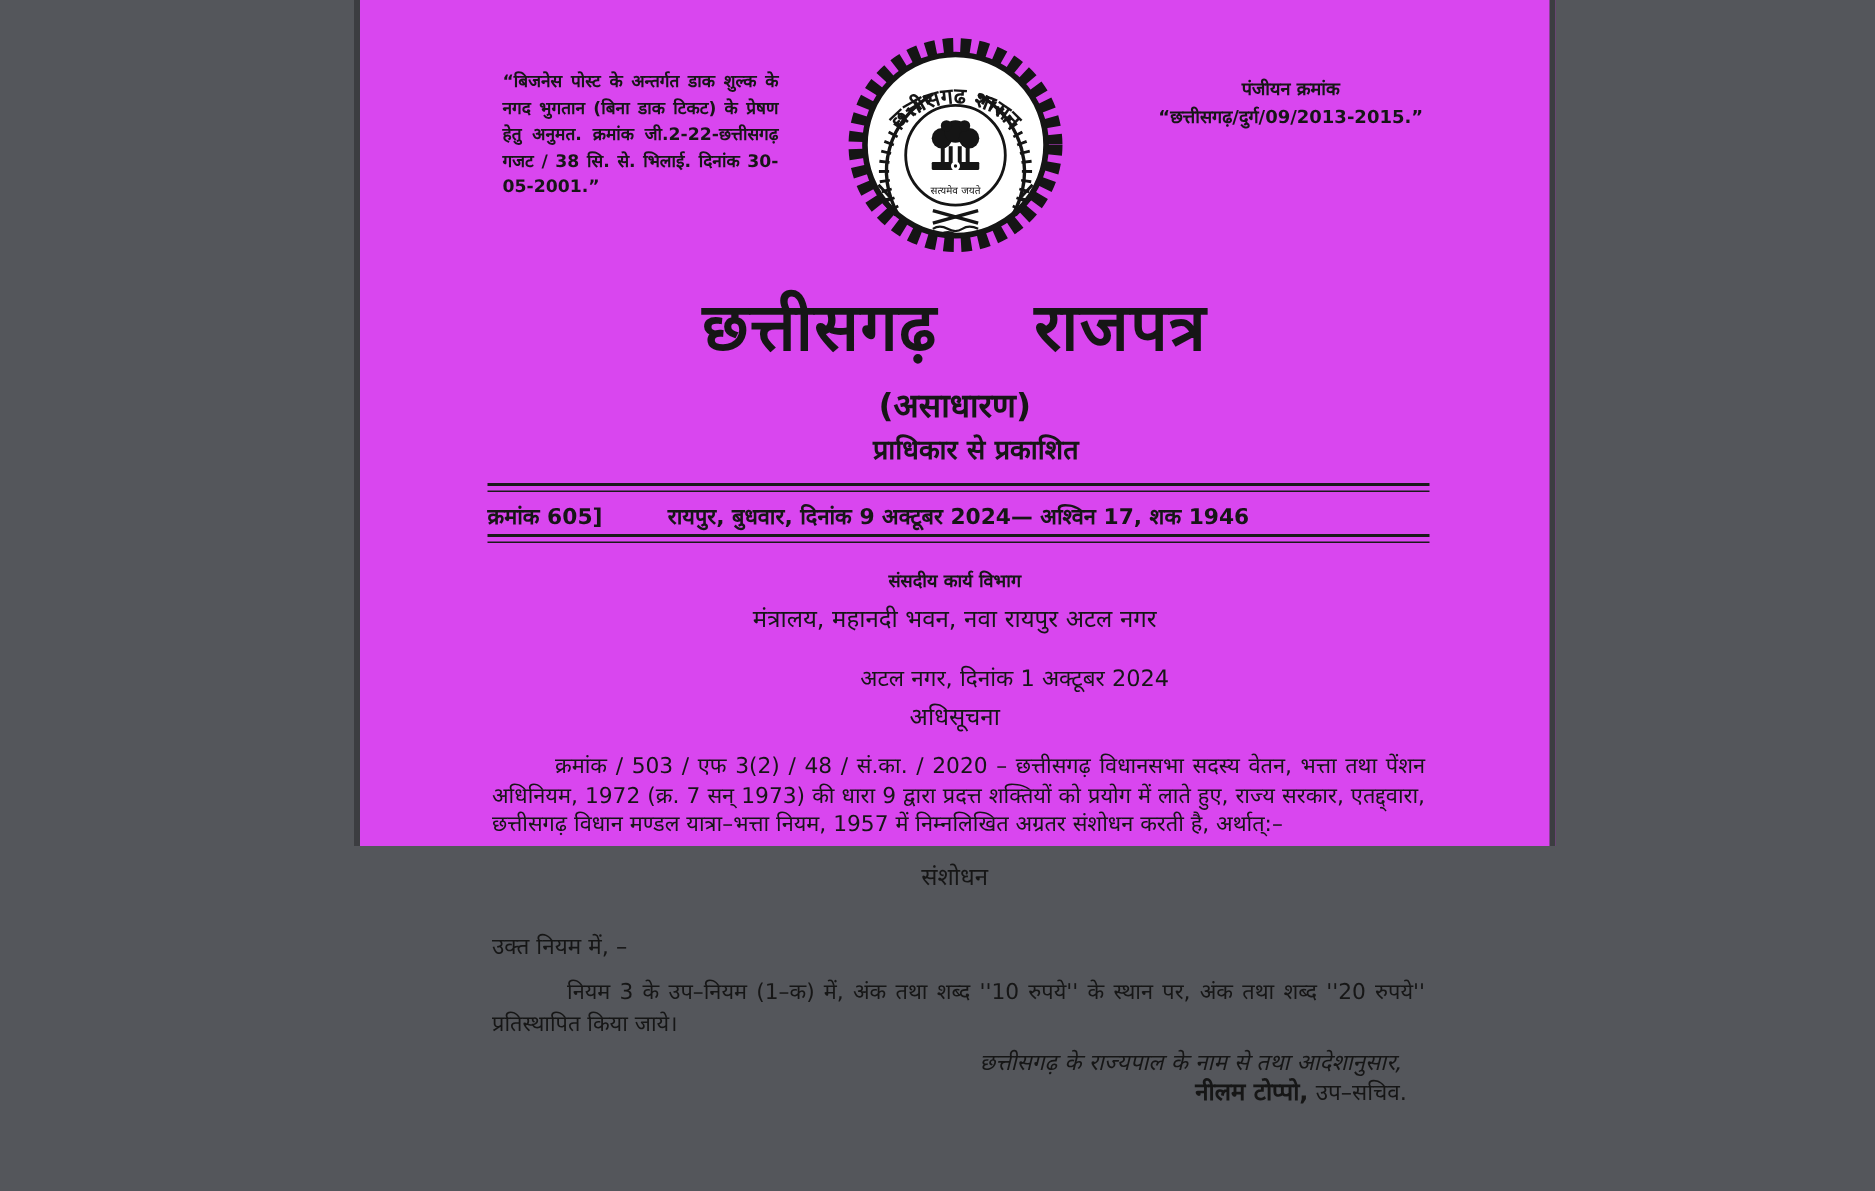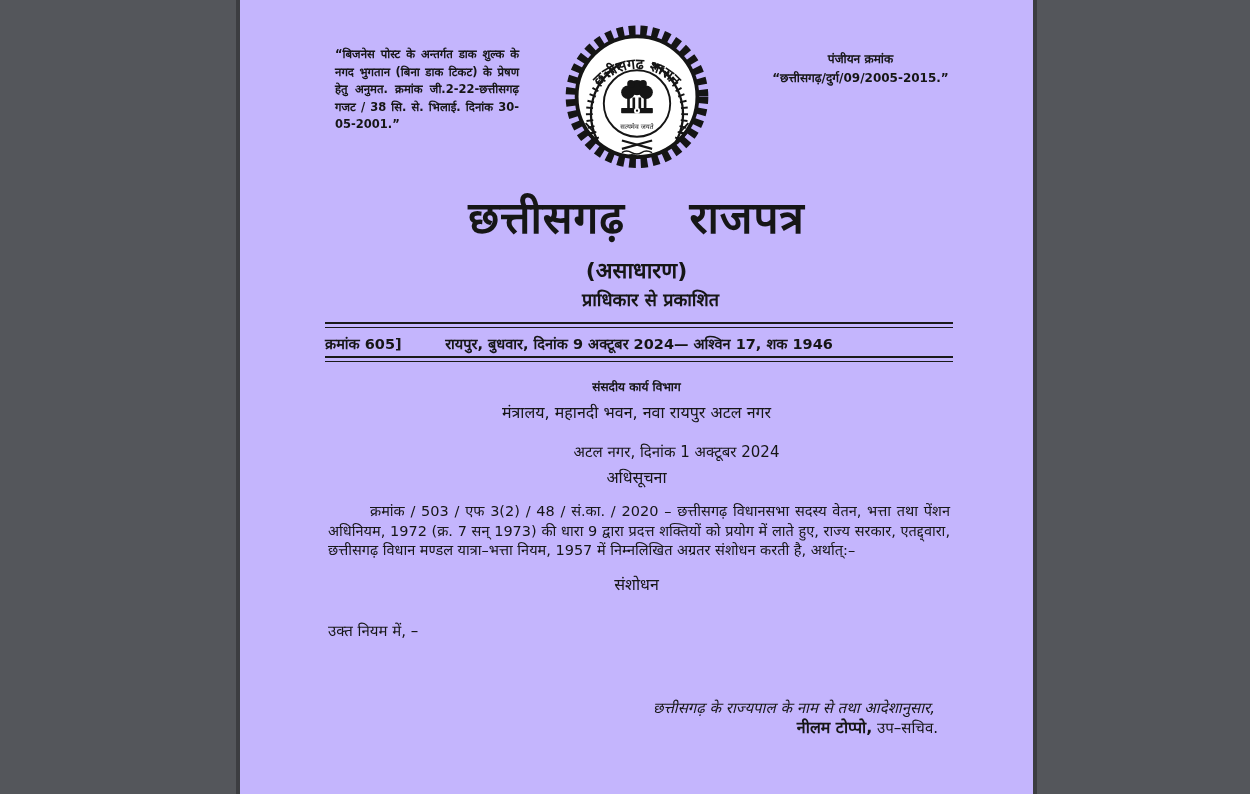--- a/index.html
+++ b/index.html
@@ -1,18 +1,18 @@
 <!DOCTYPE html>
 <html><head>
 <meta charset="utf-8">
 <style>
   html,body{margin:0;padding:0;width:1250px;height:794px;overflow:hidden;
     font-family:"DejaVu Sans",sans-serif;}
   .canvas{position:relative;width:1250px;height:794px;background:#54565b;}
-  .paper{position:absolute;left:236px;top:0;width:793px;height:794px;background:#c4b5fd;
+  .paper{position:absolute;left:236px;top:0;width:793px;height:564px;background:#d946ef;
     border-left:4px solid #3c3d41;border-right:4px solid #3c3d41;box-sizing:content-box;
     color:#161616;}
   .abs{position:absolute;}
   .postal-note{left:95px;top:46px;width:184px;font-size:11.5px;font-weight:bold;
     line-height:17.5px;text-align:justify;}
   .registration{left:528px;top:50px;width:185px;text-align:center;font-size:12px;
     font-weight:bold;line-height:19px;}
   .emblem-wrap{left:50%;top:22px;transform:translateX(-50%);width:152px;height:160px;}
   .gazette-title{left:0;top:186px;width:100%;text-align:center;font-size:44px;
     font-weight:bold;word-spacing:48px;letter-spacing:1px;}
@@ -42,21 +42,21 @@
 </head>
 <body>
 
 <div class="canvas">
   <div class="paper">
 
     <div class="abs postal-note">“बिजनेस पोस्ट के अन्तर्गत डाक शुल्क के नगद भुगतान (बिना डाक टिकट) के प्रेषण हेतु अनुमत. क्रमांक जी.2-22-छत्तीसगढ़ गजट / 38 सि. से. भिलाई. दिनांक 30-05-2001.”</div>
 
     <div class="abs registration">
       <div>पंजीयन क्रमांक</div>
-      <div>“छत्तीसगढ़/दुर्ग/09/2005-2015.”</div>
+      <div>“छत्तीसगढ़/दुर्ग/09/2013-2015.”</div>
     </div>
 
     <div class="abs emblem-wrap">
       <svg viewBox="0 0 200 212" width="152" height="160">
 
         <circle cx="100" cy="99" r="88" fill="none" stroke="#151515" stroke-width="13" stroke-dasharray="9 6.5"></circle>
         <circle cx="100" cy="99" r="80" fill="#ffffff" stroke="#151515" stroke-width="5"></circle>
 
         <path id="arcTop" d="M 36 112 A 66 66 0 0 1 164 112" fill="none"></path>
         <text font-size="19" font-weight="bold" fill="#151515">
@@ -113,20 +113,21 @@
     </div>
     <div class="abs double-rule rule-bottom"></div>
 
     <div class="abs department">संसदीय कार्य विभाग</div>
     <div class="abs address">मंत्रालय, महानदी भवन, नवा रायपुर अटल नगर</div>
     <div class="abs place-date">अटल नगर, दिनांक 1 अक्टूबर 2024</div>
     <div class="abs notice-heading">अधिसूचना</div>
     <div class="abs notice-body">क्रमांक / 503 / एफ 3(2) / 48 / सं.का. / 2020 – छत्तीसगढ़ विधानसभा सदस्य वेतन, भत्ता तथा पेंशन अधिनियम, 1972 (क्र. 7 सन् 1973) की धारा 9 द्वारा प्रदत्त शक्तियों को प्रयोग में लाते हुए, राज्य सरकार, एतद्द्वारा, छत्तीसगढ़ विधान मण्डल यात्रा–भत्ता नियम, 1957 में निम्नलिखित अग्रतर संशोधन करती है, अर्थात्:–</div>
     <div class="abs amendment-heading">संशोधन</div>
     <div class="abs amendment-intro">उक्त नियम में, –</div>
+    <div class="abs amendment-body">नियम 3 के उप–नियम (1–क) में, अंक तथा शब्द ''10 रुपये'' के स्थान पर, अंक तथा शब्द ''20 रुपये'' प्रतिस्थापित किया जाये।</div>
 
     <div class="abs sig-order">छत्तीसगढ़ के राज्यपाल के नाम से तथा आदेशानुसार,</div>
     <div class="abs sig-name-line">
       <span class="name">नीलम टोप्पो,</span><span> उप–सचिव.</span>
     </div>
 
   </div>
 </div>
 
 </body></html>

